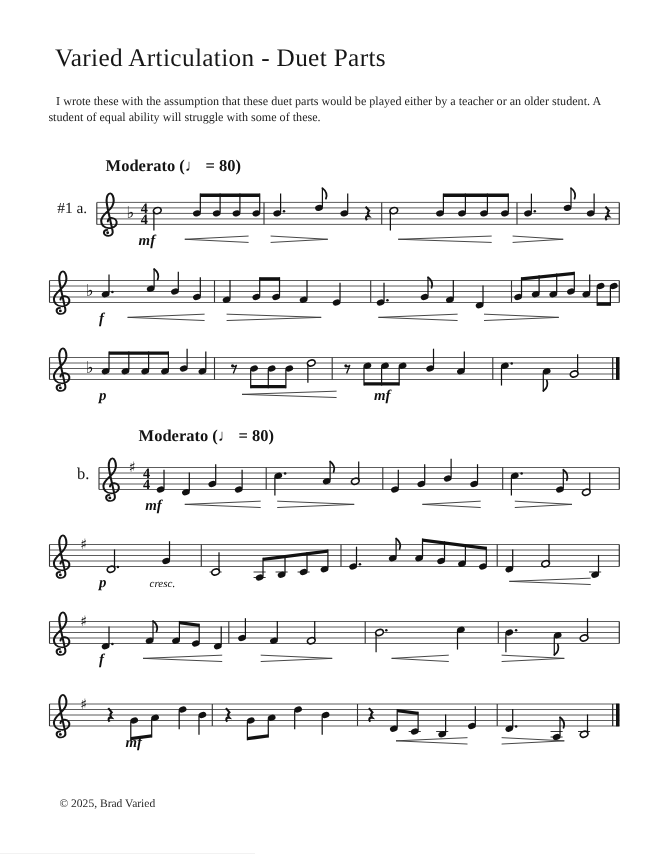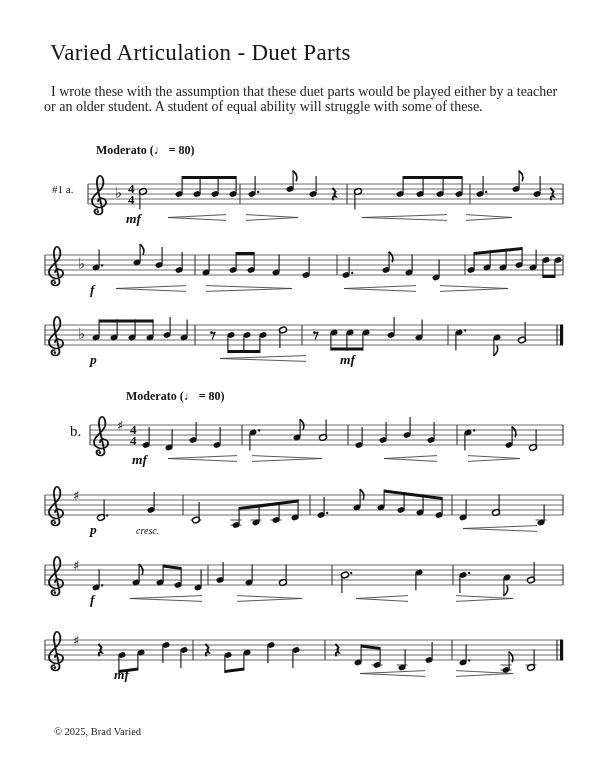--- a/index.html
+++ b/index.html
@@ -1,26 +1,26 @@
 <!DOCTYPE html>
 <html><head>
 <meta charset="utf-8">
 <style>
   html,body{margin:0;padding:0;background:#e8e8e8;}
   .page{position:relative;width:600px;height:776px;background:#ffffff;overflow:hidden;
         font-family:"Liberation Serif","DejaVu Serif",serif;color:#1b1b1b;padding-left:40px;}
   .page-title{position:absolute;left:50px;top:40px;font-size:23px;font-weight:400;margin:0;
               letter-spacing:0.3px;color:#161616;}
-  .intro{position:absolute;left:44px;top:85px;width:522px;font-size:14px;line-height:14.5px;
+  .intro{position:absolute;left:44px;top:85px;width:522px;font-size:11px;line-height:14.5px;
          text-indent:7px;color:#222;margin:0;}
-  .tempo{position:absolute;font-size:12px;font-weight:bold;color:#141414;
+  .tempo{position:absolute;font-size:15px;font-weight:bold;color:#141414;
          font-family:"Liberation Serif","DejaVu Sans",serif;}
   .tempo-a{left:96px;top:143px;}
   .tempo-b{left:126px;top:389px;}
-  .ex-label{position:absolute;font-size:11px;color:#141414;}
+  .ex-label{position:absolute;font-size:14px;color:#141414;}
   .label-a{left:52px;top:183px;}
   .label-b{left:70px;top:423px;font-size:15px;}
   .copyright{position:absolute;left:54px;top:726px;font-size:10.5px;color:#2a2a2a;}
   #score{position:absolute;left:0;top:0;}
 </style>
 </head>
 <body>
 
 <div class="page">
   <h1 class="page-title">Varied Articulation - Duet Parts</h1>

